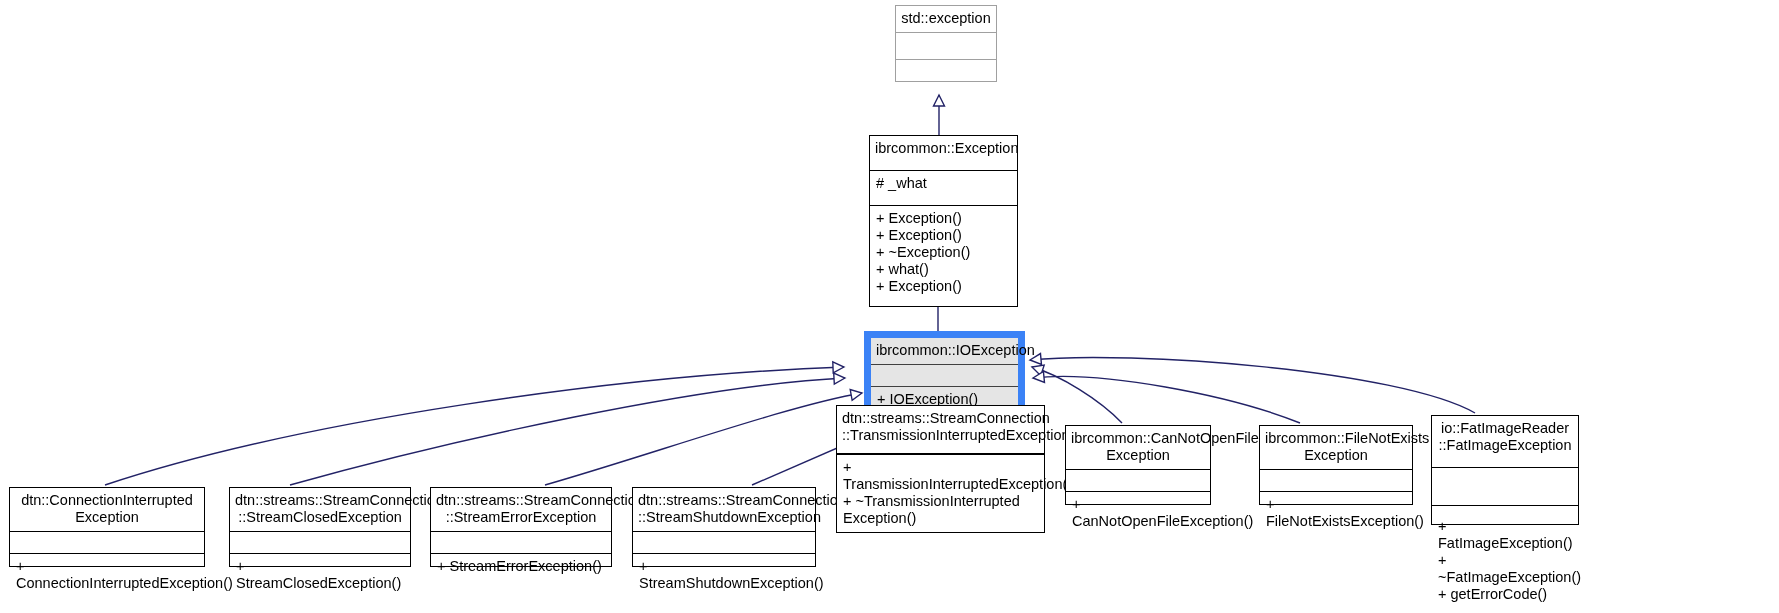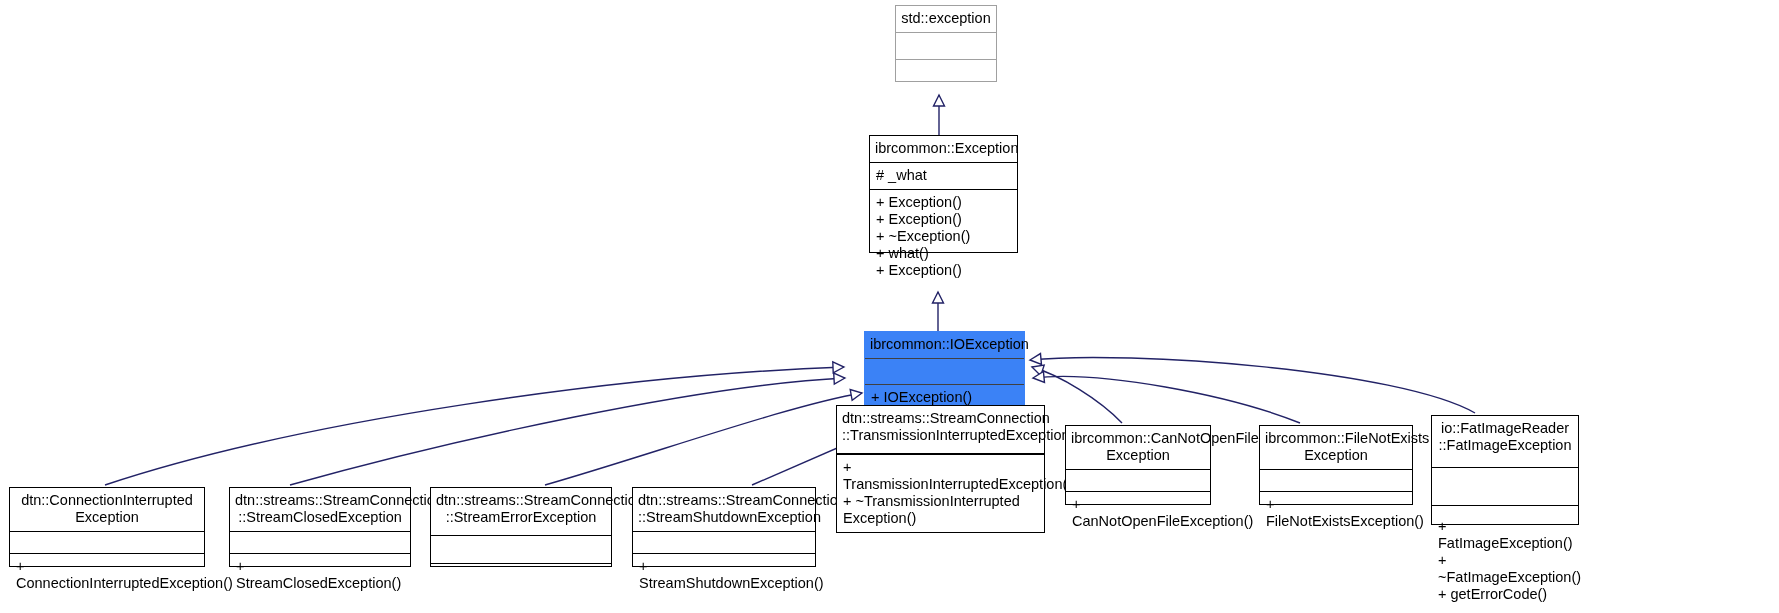--- a/index.html
+++ b/index.html
@@ -32,22 +32,22 @@
     background: #ffffff;
     display: flex;
     flex-direction: column;
     z-index: 5;
     margin-left: 7px;
   }
   .uml-box.root-box {
     border: 1px solid #a0a0a0;
   }
   .uml-box.highlight {
-    background: #3b82f6;
-    border: 1px solid #3b82f6;
+    background: #e5e5e5;
+    border: 7px solid #3b82f6;
   }
   .uml-title {
     text-align: center;
     font-size: 14.5px;
     color: #000000;
     line-height: 17px;
     padding: 4px 5px 5px 5px;
     white-space: pre-line;
   }
   .uml-sep {
@@ -123,21 +123,21 @@
       </g>
     </svg>
   <div id="boxes">
       <div class="uml-box root-box" style="left: 888px; top: 5px; width: 102px; height: 77px;">
         <div class="uml-title" style="height: 24px;">std::exception</div>
         <div class="uml-sep"></div>
         <div class="uml-attrs empty" style="height: 25px;"></div>
         <div class="uml-sep"></div>
         <div class="uml-ops grow empty"></div>
       </div>
-      <div class="uml-box" style="left: 862px; top: 135px; width: 149px; height: 118px;">
+      <div class="uml-box" style="left: 862px; top: 135px; width: 149px; height: 172px;">
         <div class="uml-title" style="height: 25px;">ibrcommon::Exception</div>
         <div class="uml-sep"></div>
         <div class="uml-attrs" style="height: 25px;"># _what</div>
         <div class="uml-sep"></div>
         <div class="uml-ops grow">+ Exception()
 + Exception()
 + ~Exception()
 + what()
 + Exception()</div>
       </div>
@@ -163,20 +163,21 @@
         <div class="uml-attrs empty" style="height: 19px;"></div>
         <div class="uml-sep"></div>
         <div class="uml-ops grow">+ StreamClosedException()</div>
       </div>
       <div class="uml-box" style="left: 423px; top: 487px; width: 182px; height: 80px;">
         <div class="uml-title" style="height: 38px;">dtn::streams::StreamConnection
 ::StreamErrorException</div>
         <div class="uml-sep"></div>
         <div class="uml-attrs empty" style="height: 19px;"></div>
         <div class="uml-sep"></div>
+        <div class="uml-ops grow">+ StreamErrorException()</div>
       </div>
       <div class="uml-box" style="left: 625px; top: 487px; width: 184px; height: 80px;">
         <div class="uml-title" style="height: 38px;">dtn::streams::StreamConnection
 ::StreamShutdownException</div>
         <div class="uml-sep"></div>
         <div class="uml-attrs empty" style="height: 19px;"></div>
         <div class="uml-sep"></div>
         <div class="uml-ops grow">+ StreamShutdownException()</div>
       </div>
       <div class="uml-box" style="left: 829px; top: 405px; width: 209px; height: 128px;">

